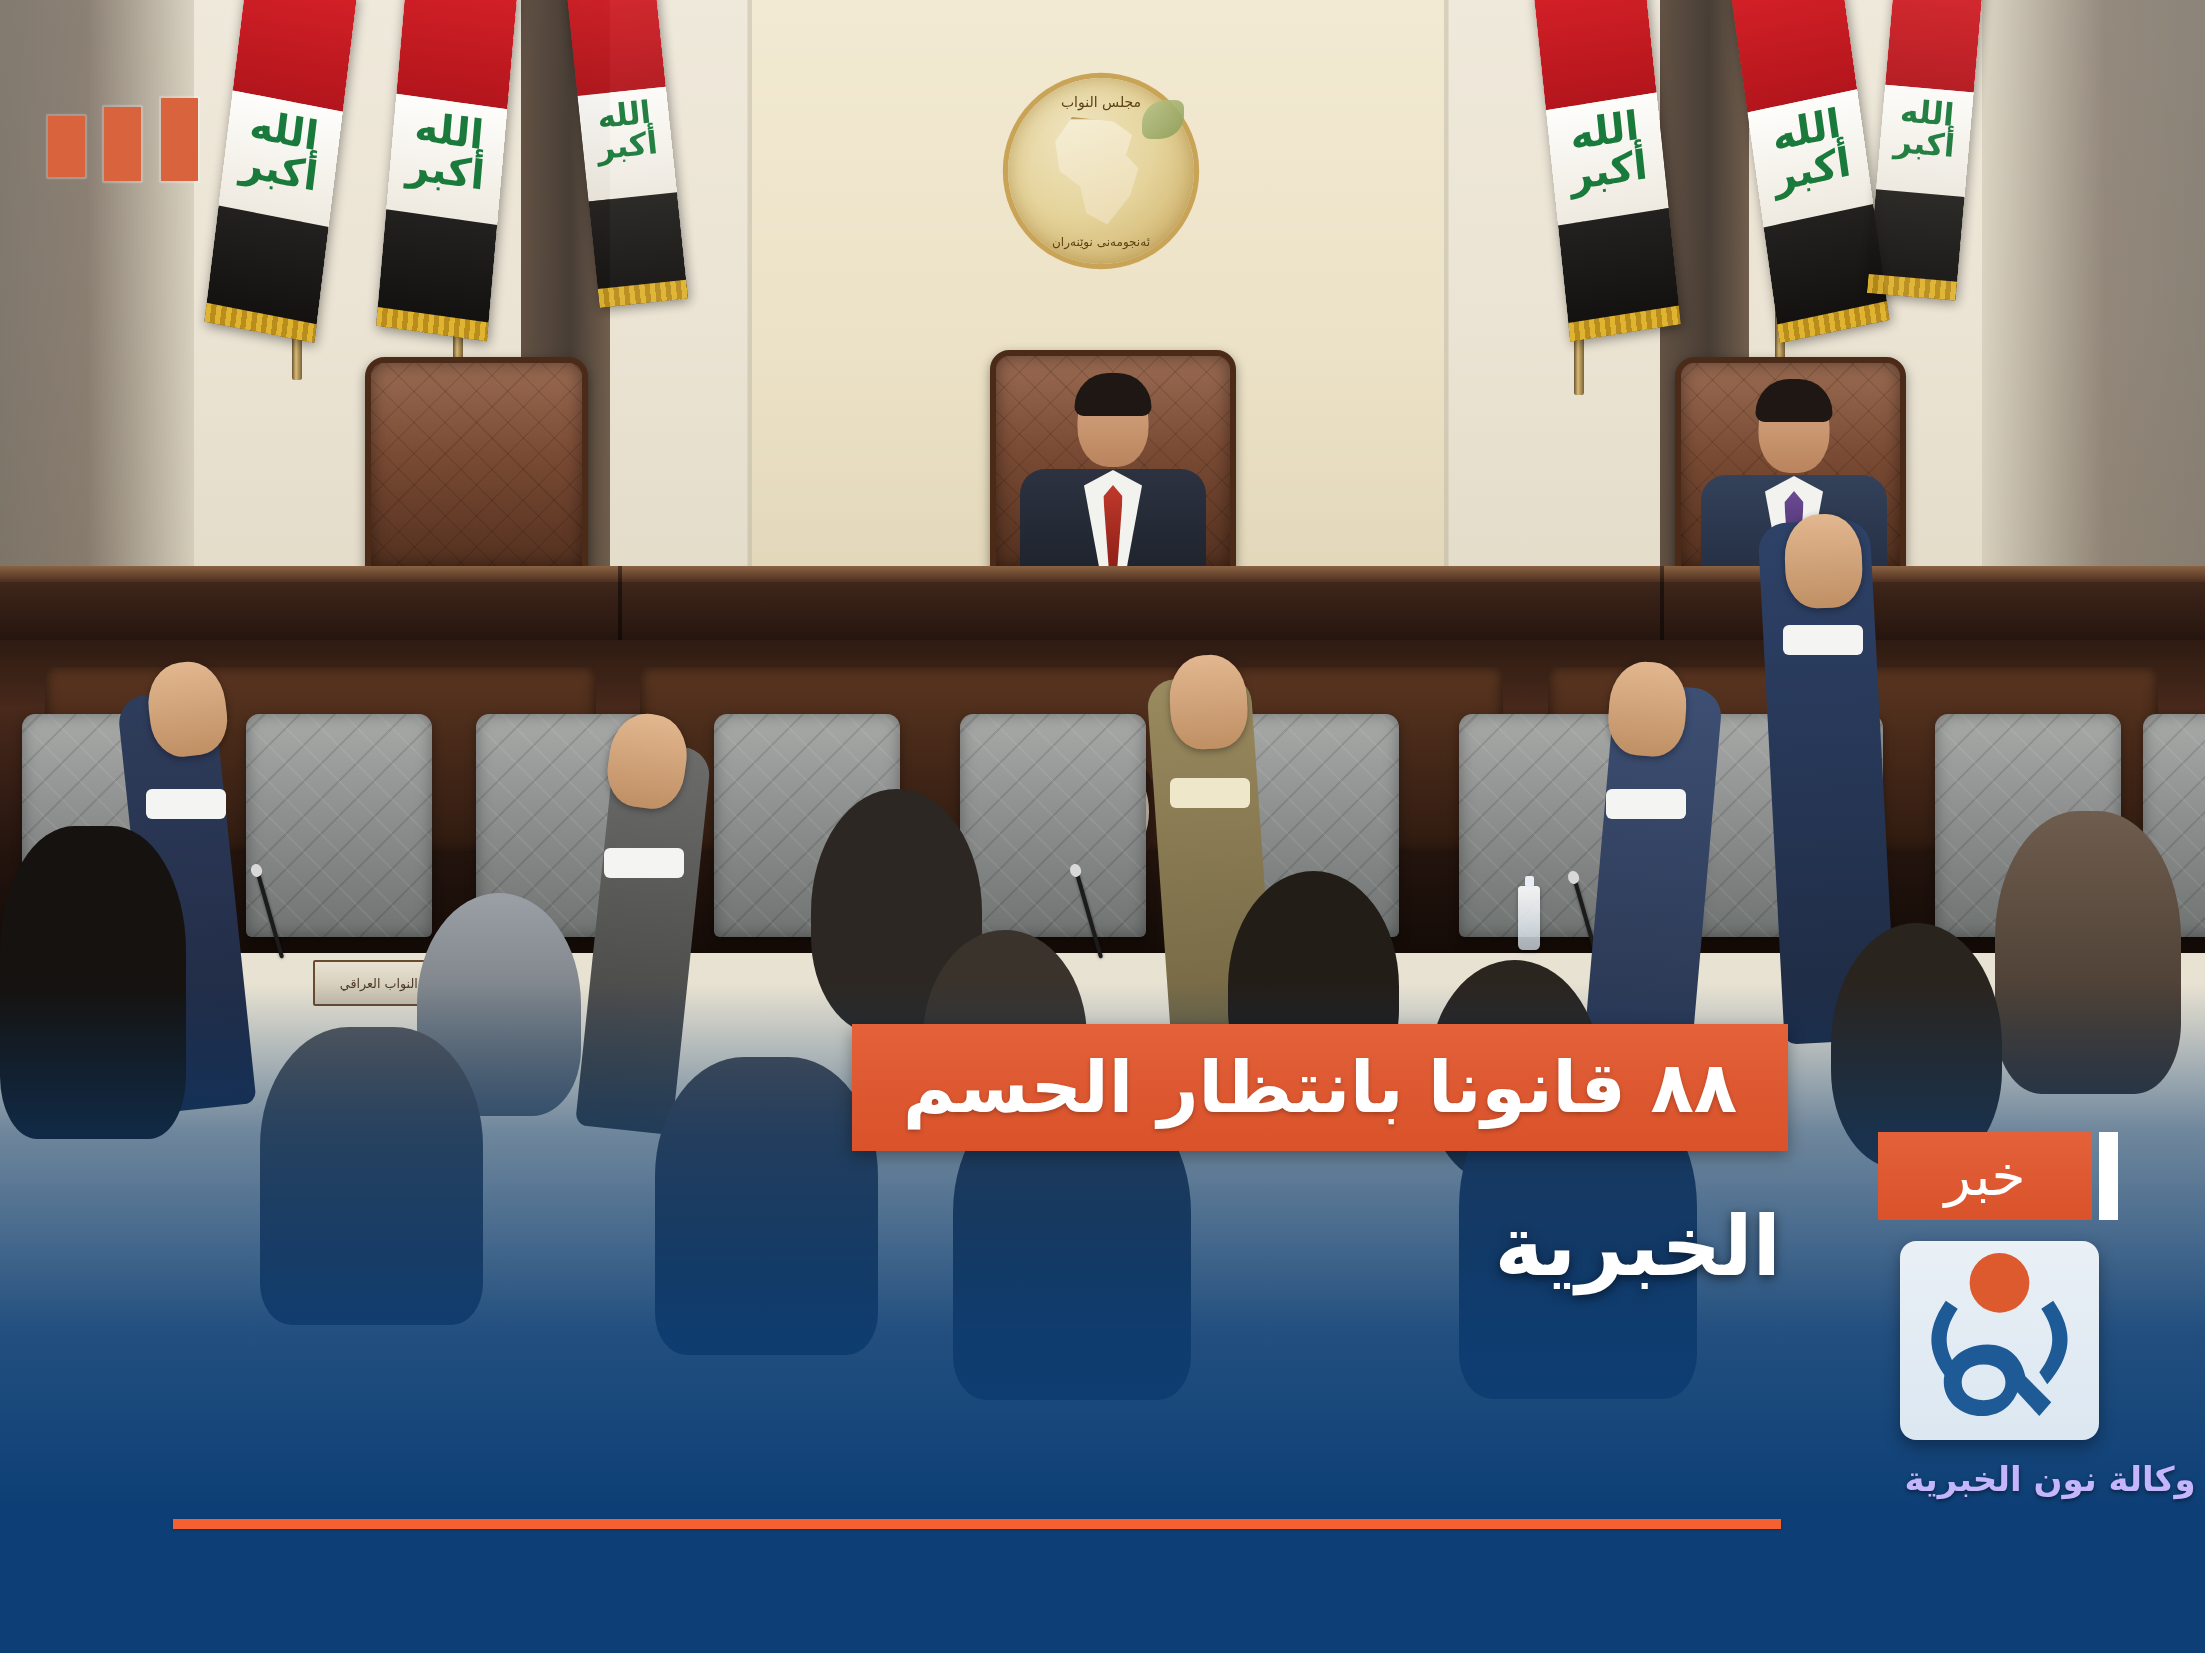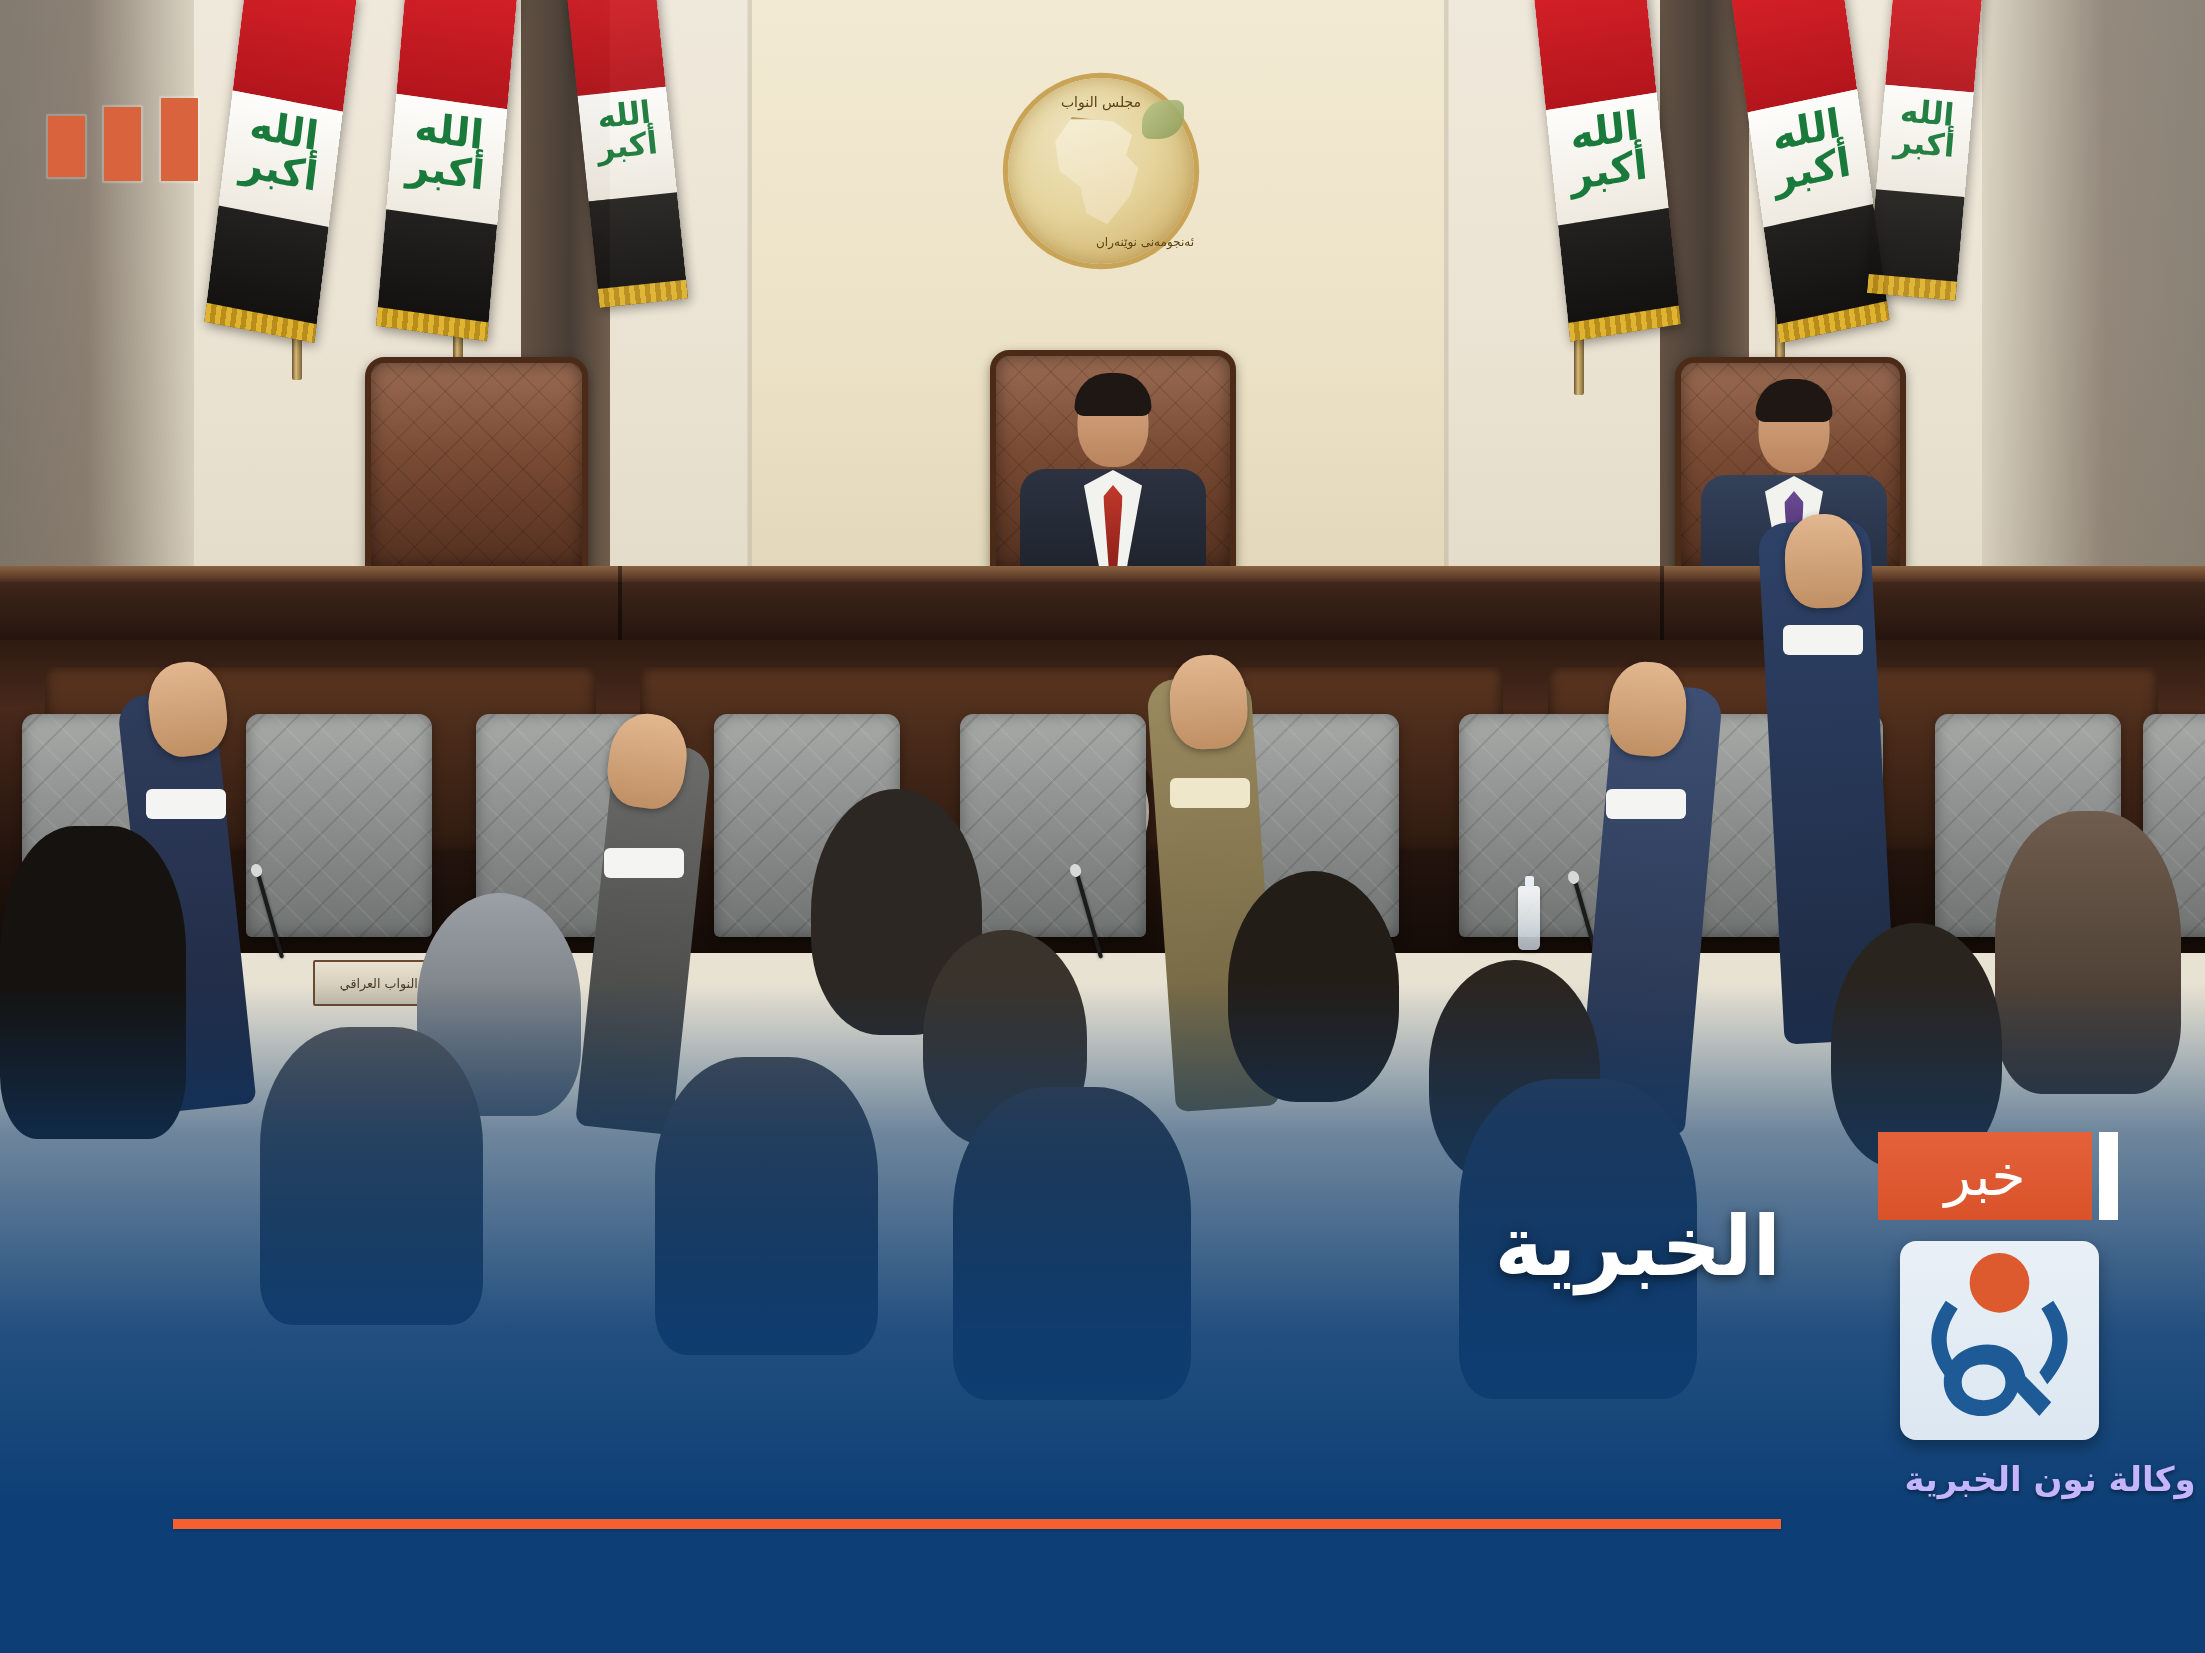--- a/index.html
+++ b/index.html
@@ -34,21 +34,21 @@
   .emblem{position:absolute;left:1008px;top:78px;width:186px;height:186px;border-radius:50%;
     background:radial-gradient(circle at 38% 32%,#f0e4c0 0%,#e5d49c 45%,#caa85d 100%);
     box-shadow:0 0 0 5.2px #c9a457, inset 0 0 19.4px rgba(150,110,40,.45);}
   .emblem-map{position:absolute;left:41px;top:39px;width:104px;height:112px;
     background:linear-gradient(160deg,#f6efd6,#ead9ad);
     clip-path:polygon(22% 0%,62% 4%,80% 16%,74% 34%,86% 46%,78% 70%,56% 96%,36% 86%,30% 62%,10% 48%,6% 22%);
     box-shadow:inset 0 0 0 2.2px rgba(168,126,48,.75);}
   .emblem-leaf{position:absolute;right:10.4px;top:22px;width:42px;height:39px;border-radius:60% 20% 60% 20%;
     background:linear-gradient(140deg,#b9c48a,#8d9c58);opacity:.9;}
   .emblem-txt-t{position:absolute;left:0;right:0;top:16.4px;text-align:center;font-size:14px;color:#5b4213;letter-spacing:0.7px;}
-  .emblem-txt-b{position:absolute;left:0;right:0;bottom:15px;text-align:right;font-size:12px;color:#5b4213;letter-spacing:0.7px;}
+  .emblem-txt-b{position:absolute;left:0;right:0;bottom:15px;text-align:center;font-size:12px;color:#5b4213;letter-spacing:0.7px;}
 
   
   .flag{position:absolute;width:112px;height:350px;transform-origin:top center;overflow:hidden;
     box-shadow:1.5px 3px 12px rgba(0,0,0,.4);}
   .flag .s{position:absolute;left:0;width:100%;height:33.34%;}
   .flag .s1{top:0;background:linear-gradient(180deg,#d42027,#b3151c);}
   .flag .s2{top:33.33%;background:linear-gradient(180deg,#fdfdfb,#efeae0);}
   .flag .s3{top:66.66%;background:linear-gradient(180deg,#23211f,#100f0e);}
   .flag .takbir{position:absolute;left:8%;top:36%;width:84%;height:28%;
     color:#1a7a3c;font-size:40px;line-height:1;font-weight:bold;text-align:center;
@@ -321,20 +321,23 @@
   </div>
 
   <div class="blue-overlay"></div>
 
   <div class="bars">
     <i></i>
     <i></i>
     <i></i>
   </div>
 
+  <div class="kicker">
+    <span>٨٨ قانونا بانتظار الحسم</span>
+  </div>
 
   <div class="headline">
     <div>الخبرية</div>
   </div>
 
   <div class="badge">
     <span>خبر</span>
   </div>
   <div class="badge-bar"></div>
 

